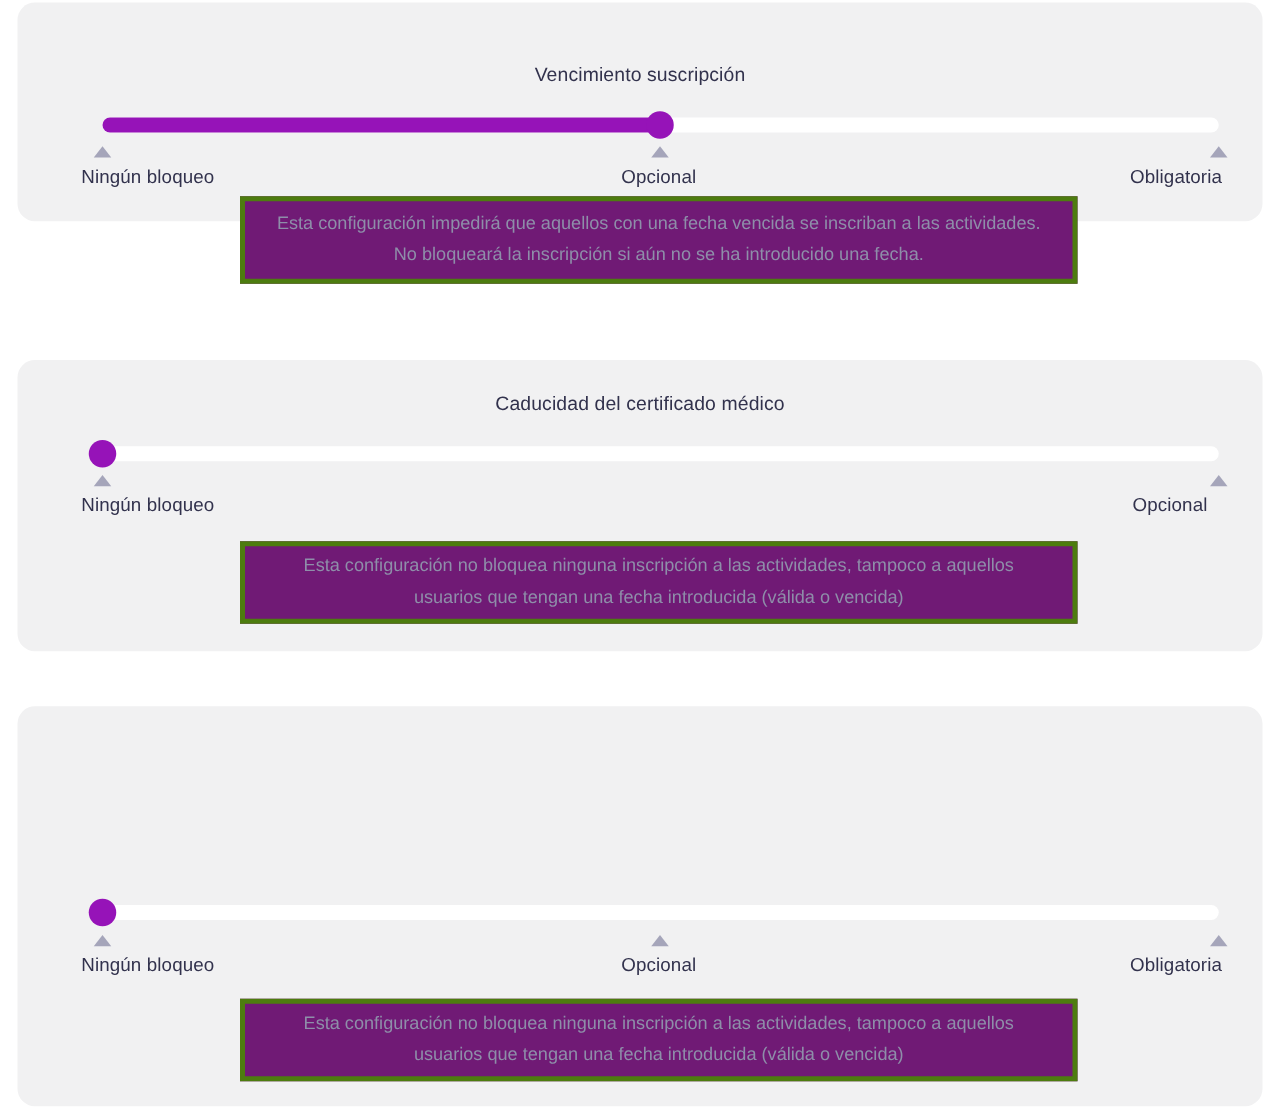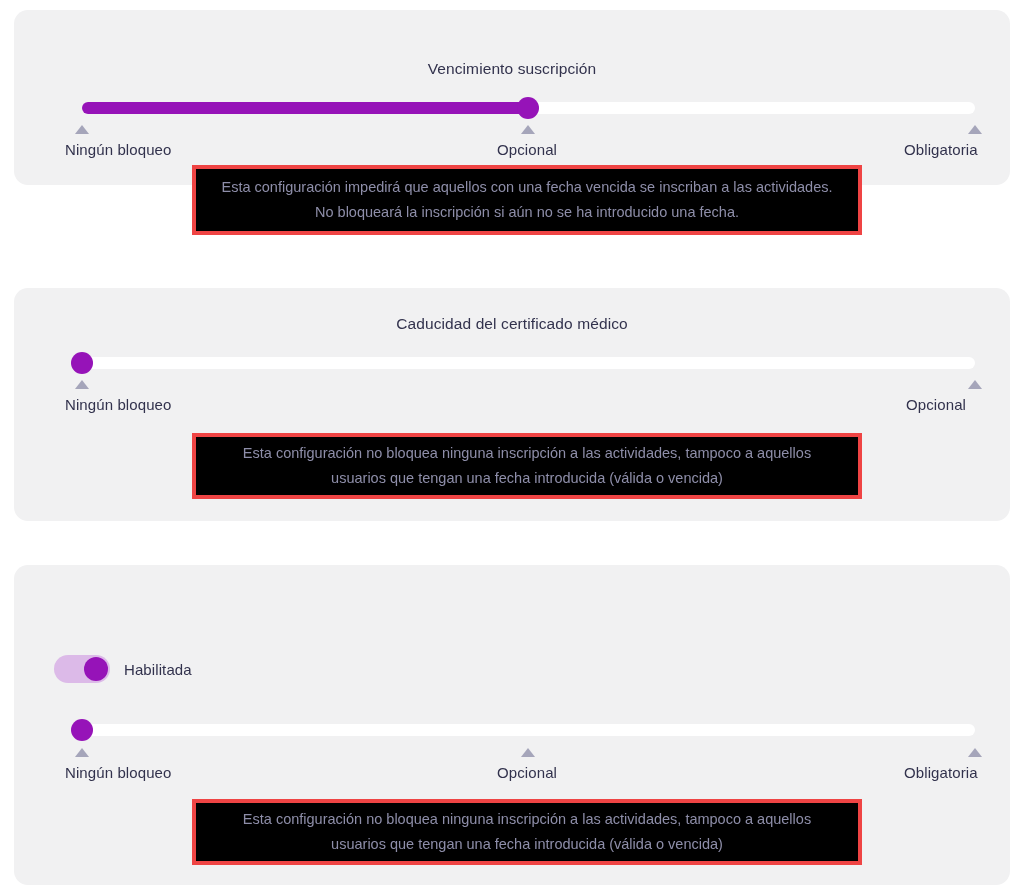--- a/index.html
+++ b/index.html
@@ -23,21 +23,21 @@
 
   
   .card {
     position: absolute;
     left: 14px;
     width: 996px;
     background: #f1f1f2;
     border-radius: 14px;
     box-sizing: border-box;
   }
-  #card-1 { top: 10px;  height: 175px; }
+  #card-1 { top: 2px;  height: 175px; }
   #card-2 { top: 288px; height: 233px; }
   #card-3 { top: 565px; height: 320px; }
 
   
   .card-title-row {
     position: absolute;
     left: 0;
     width: 996px;
     display: flex;
     align-items: center;
@@ -114,22 +114,22 @@
     color: #32324d;
     white-space: nowrap;
     letter-spacing: 0.1px;
   }
 
   
   .info-box {
     position: absolute;
     left: 178px;
     width: 670px;
-    border: 4px solid #ef4444;
-    background: #000000;
+    border: 4px solid #4d7c0f;
+    background: #701a75;
     box-sizing: border-box;
     display: flex;
     align-items: center;
   }
   .info-text {
     font-size: 14.5px;
     line-height: 25px;
     color: #8e8ea9;
     text-align: center;
     padding: 0 18px;
@@ -215,26 +215,20 @@
     <div class="tick-label" style="left:892px; top:108px;">Opcional</div>
 
     <div class="info-box" style="top:145px;height:66px;">
       <div class="info-text">Esta configuración no bloquea ninguna inscripción a las actividades, tampoco a aquellos usuarios que tengan una fecha introducida (válida o vencida)</div>
     </div>
   </div>
 
   <div class="card" id="card-3">
 
 
-    <div class="toggle-row" style="left:40px;top:90px;">
-      <div class="toggle">
-        <div class="toggle-knob"></div>
-      </div>
-      <span class="toggle-label">Habilitada</span>
-    </div>
 
     <div class="slider" style="top:154px;">
       <div class="slider-track"></div>
       <div class="slider-fill" style="left:14px;width:0px;"></div>
       <div class="slider-thumb" style="left:14px;"></div>
     </div>
 
     <div class="tick" style="left:61px;  top:183px;"></div>
     <div class="tick" style="left:507px; top:183px;"></div>
     <div class="tick" style="left:954px; top:183px;"></div>

